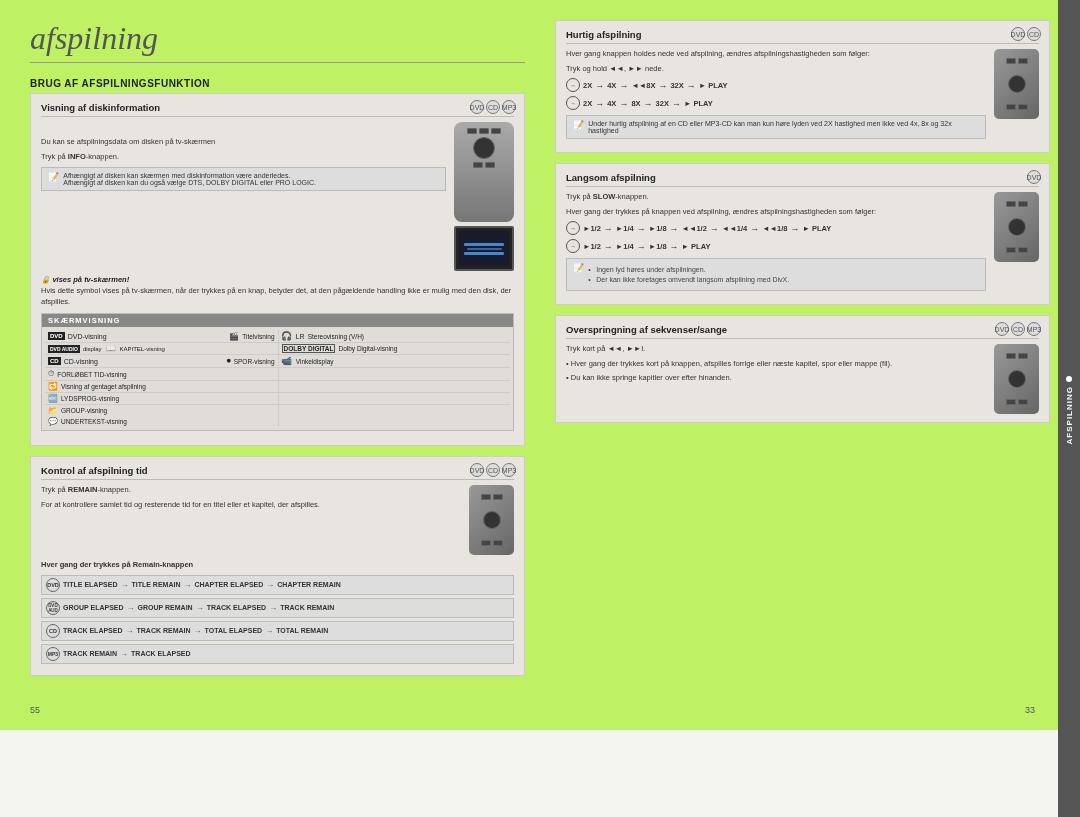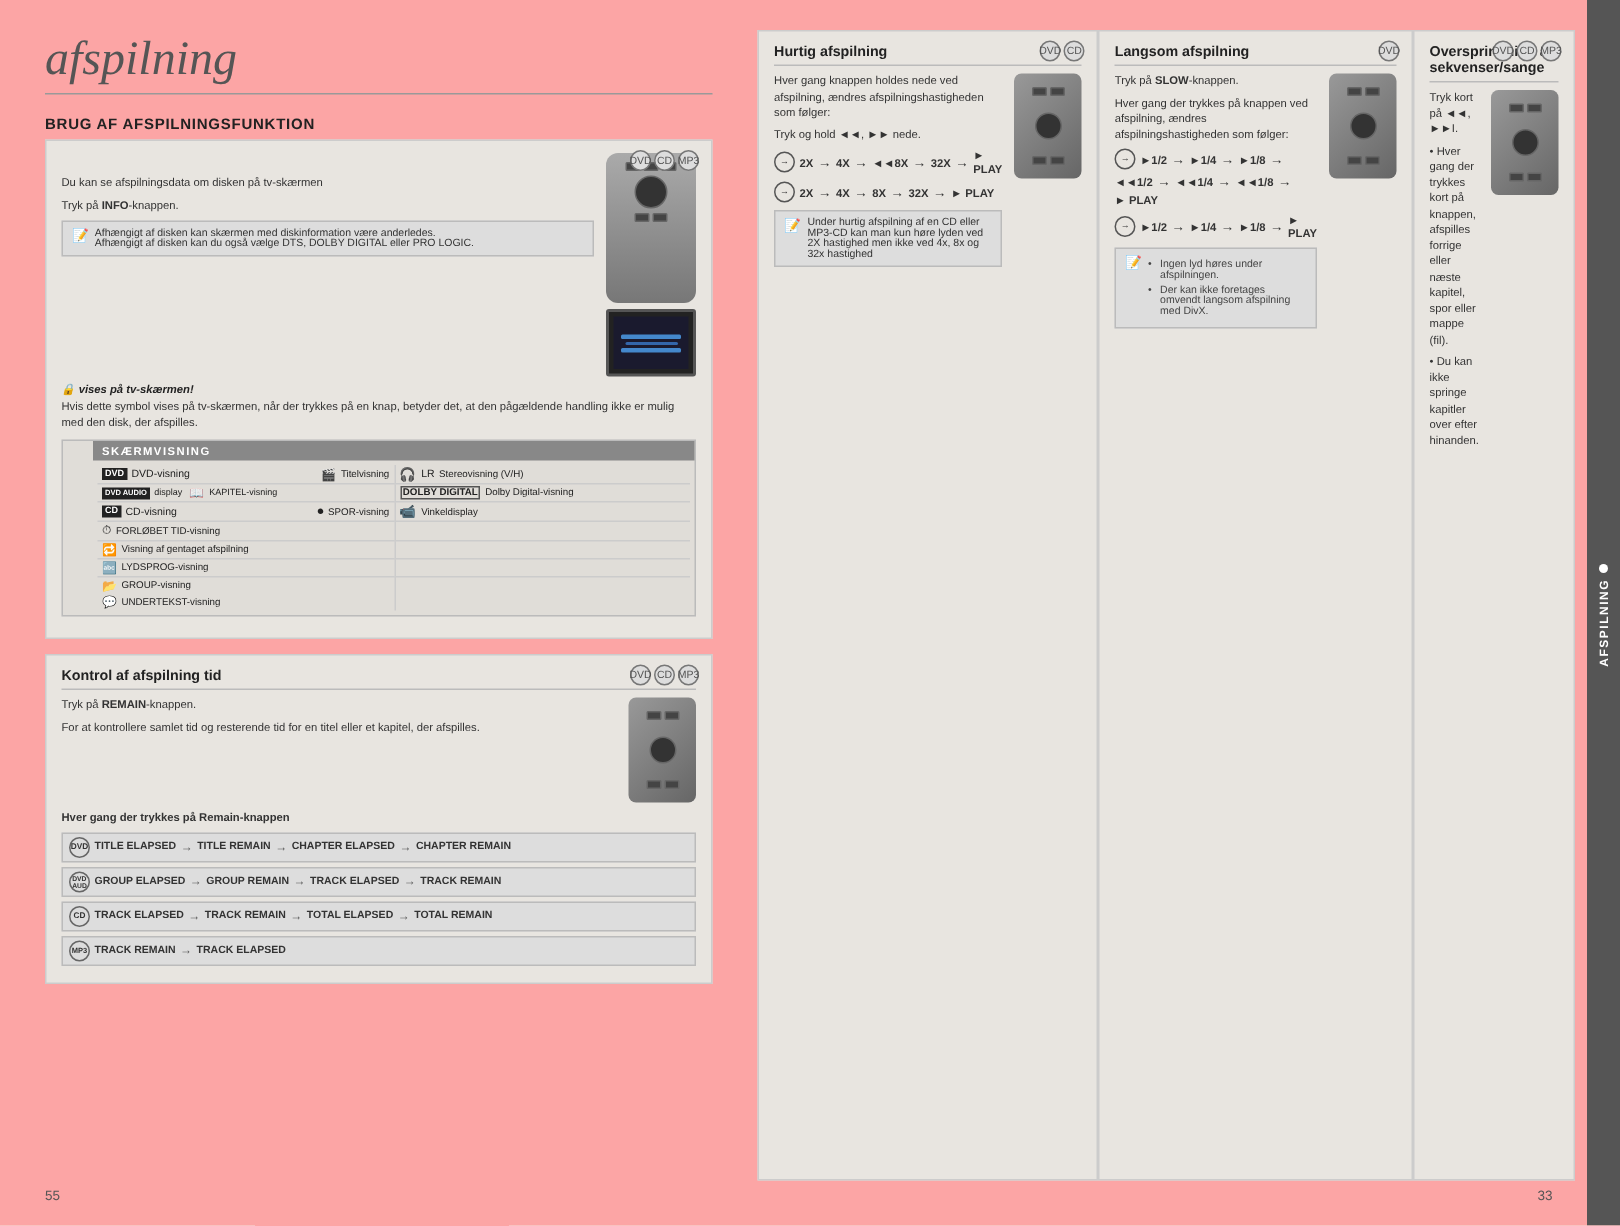--- a/index.html
+++ b/index.html
@@ -9,22 +9,22 @@
       background: #f5f5f0;
       font-family: Arial, sans-serif;
       font-size: 9px;
       color: #222;
       overflow: hidden;
       position: relative;
     }
 
     .page-container {
       width: 1080px;
-      height: 817px;
-      background: #fca5a5;
+      height: 730px;
+      background: #bef264;
       display: flex;
       position: relative;
     }
 
     
     .side-tab-right {
       position: absolute;
       right: 0;
       top: 0;
       width: 22px;
@@ -66,23 +66,22 @@
       flex: 1;
       display: flex;
       flex-direction: column;
       gap: 0;
     }
 
     
     .right-col {
       flex: 1;
       display: flex;
-      flex-direction: row;
+      flex-direction: column;
       gap: 0;
-      justify-content: space-between;
     }
 
     
     .page-title {
       font-size: 32px;
       font-weight: 300;
       color: #555;
       border-bottom: 1px solid #999;
       padding-bottom: 5px;
       margin-bottom: 15px;
@@ -162,21 +161,20 @@
       font-size: 9px;
       color: #555;
       flex-shrink: 0;
     }
 
     
     .screen-display-section {
       background: #e0ddd8;
       border: 1px solid #bbb;
       margin: 6px 0;
-      padding-left: 20px;
     }
     .screen-display-header {
       background: #888;
       color: #fff;
       font-size: 7.5px;
       font-weight: bold;
       padding: 2px 6px;
       letter-spacing: 1px;
       text-transform: uppercase;
     }
@@ -393,20 +391,21 @@
       <div class="page-title">afspilning</div>
 
       <div class="section-heading">BRUG AF AFSPILNINGSFUNKTION</div>
 
       <div class="subsection">
         <div class="subsection-icons">
           <div class="icon-circle">DVD</div>
           <div class="icon-circle">CD</div>
           <div class="icon-circle">MP3</div>
         </div>
+        <div class="subsection-title">Visning af diskinformation</div>
 
         <div class="subsection-with-remote">
           <div class="subsection-text">
             <p class="body-text">Du kan se afspilningsdata om disken på tv-skærmen</p>
             <p class="body-text">Tryk på <b>INFO</b>-knappen.</p>
 
             <div class="note-box">
               <span class="note-icon">📝</span>
               <div>
                 <p>Afhængigt af disken kan skærmen med diskinformation være anderledes.</p>

